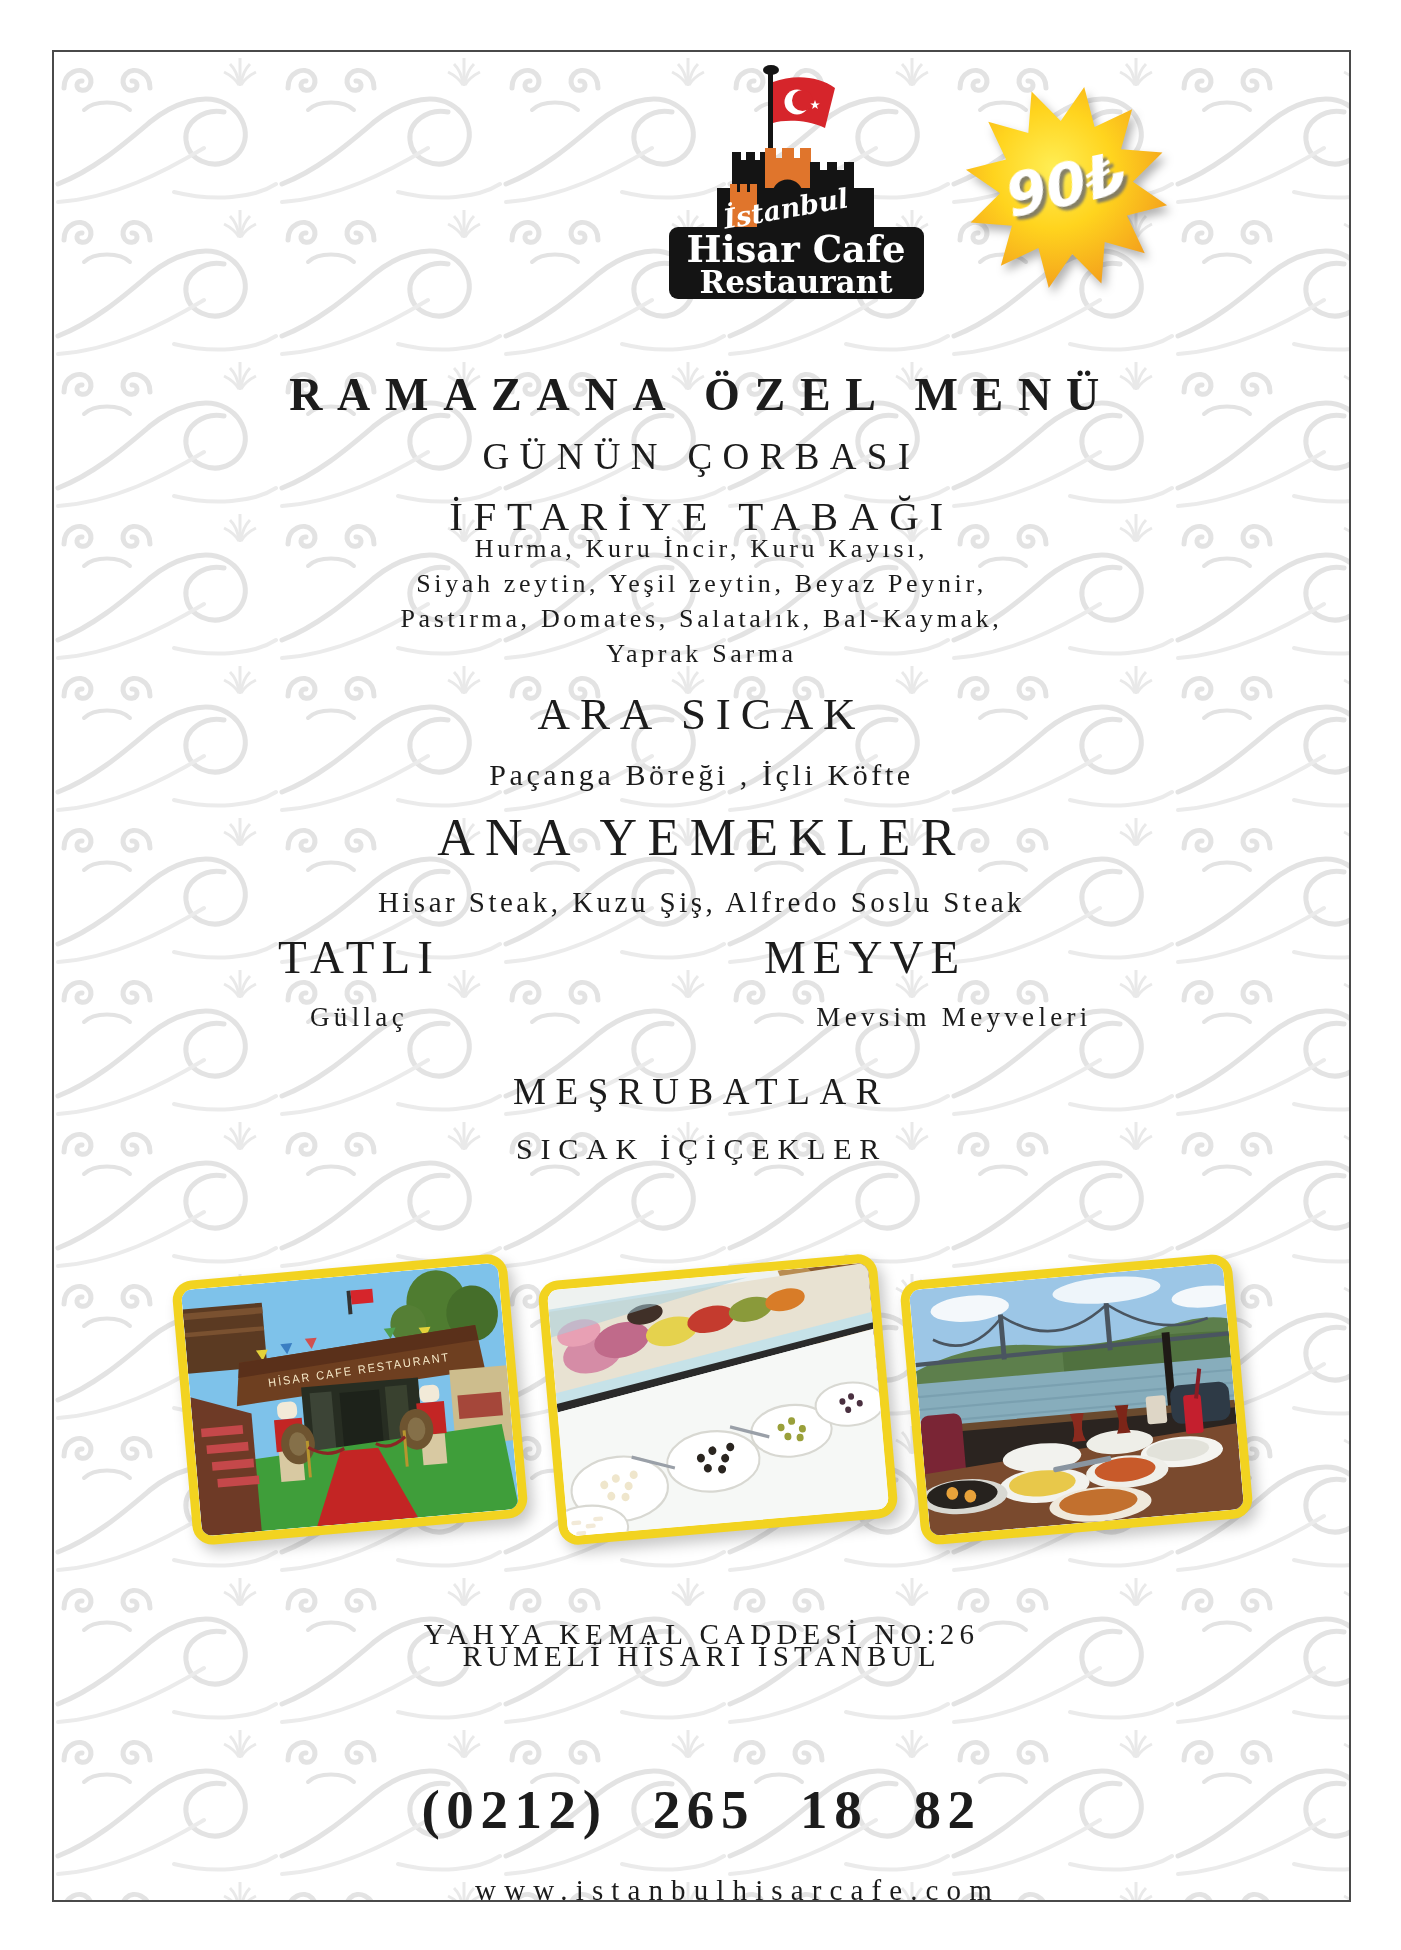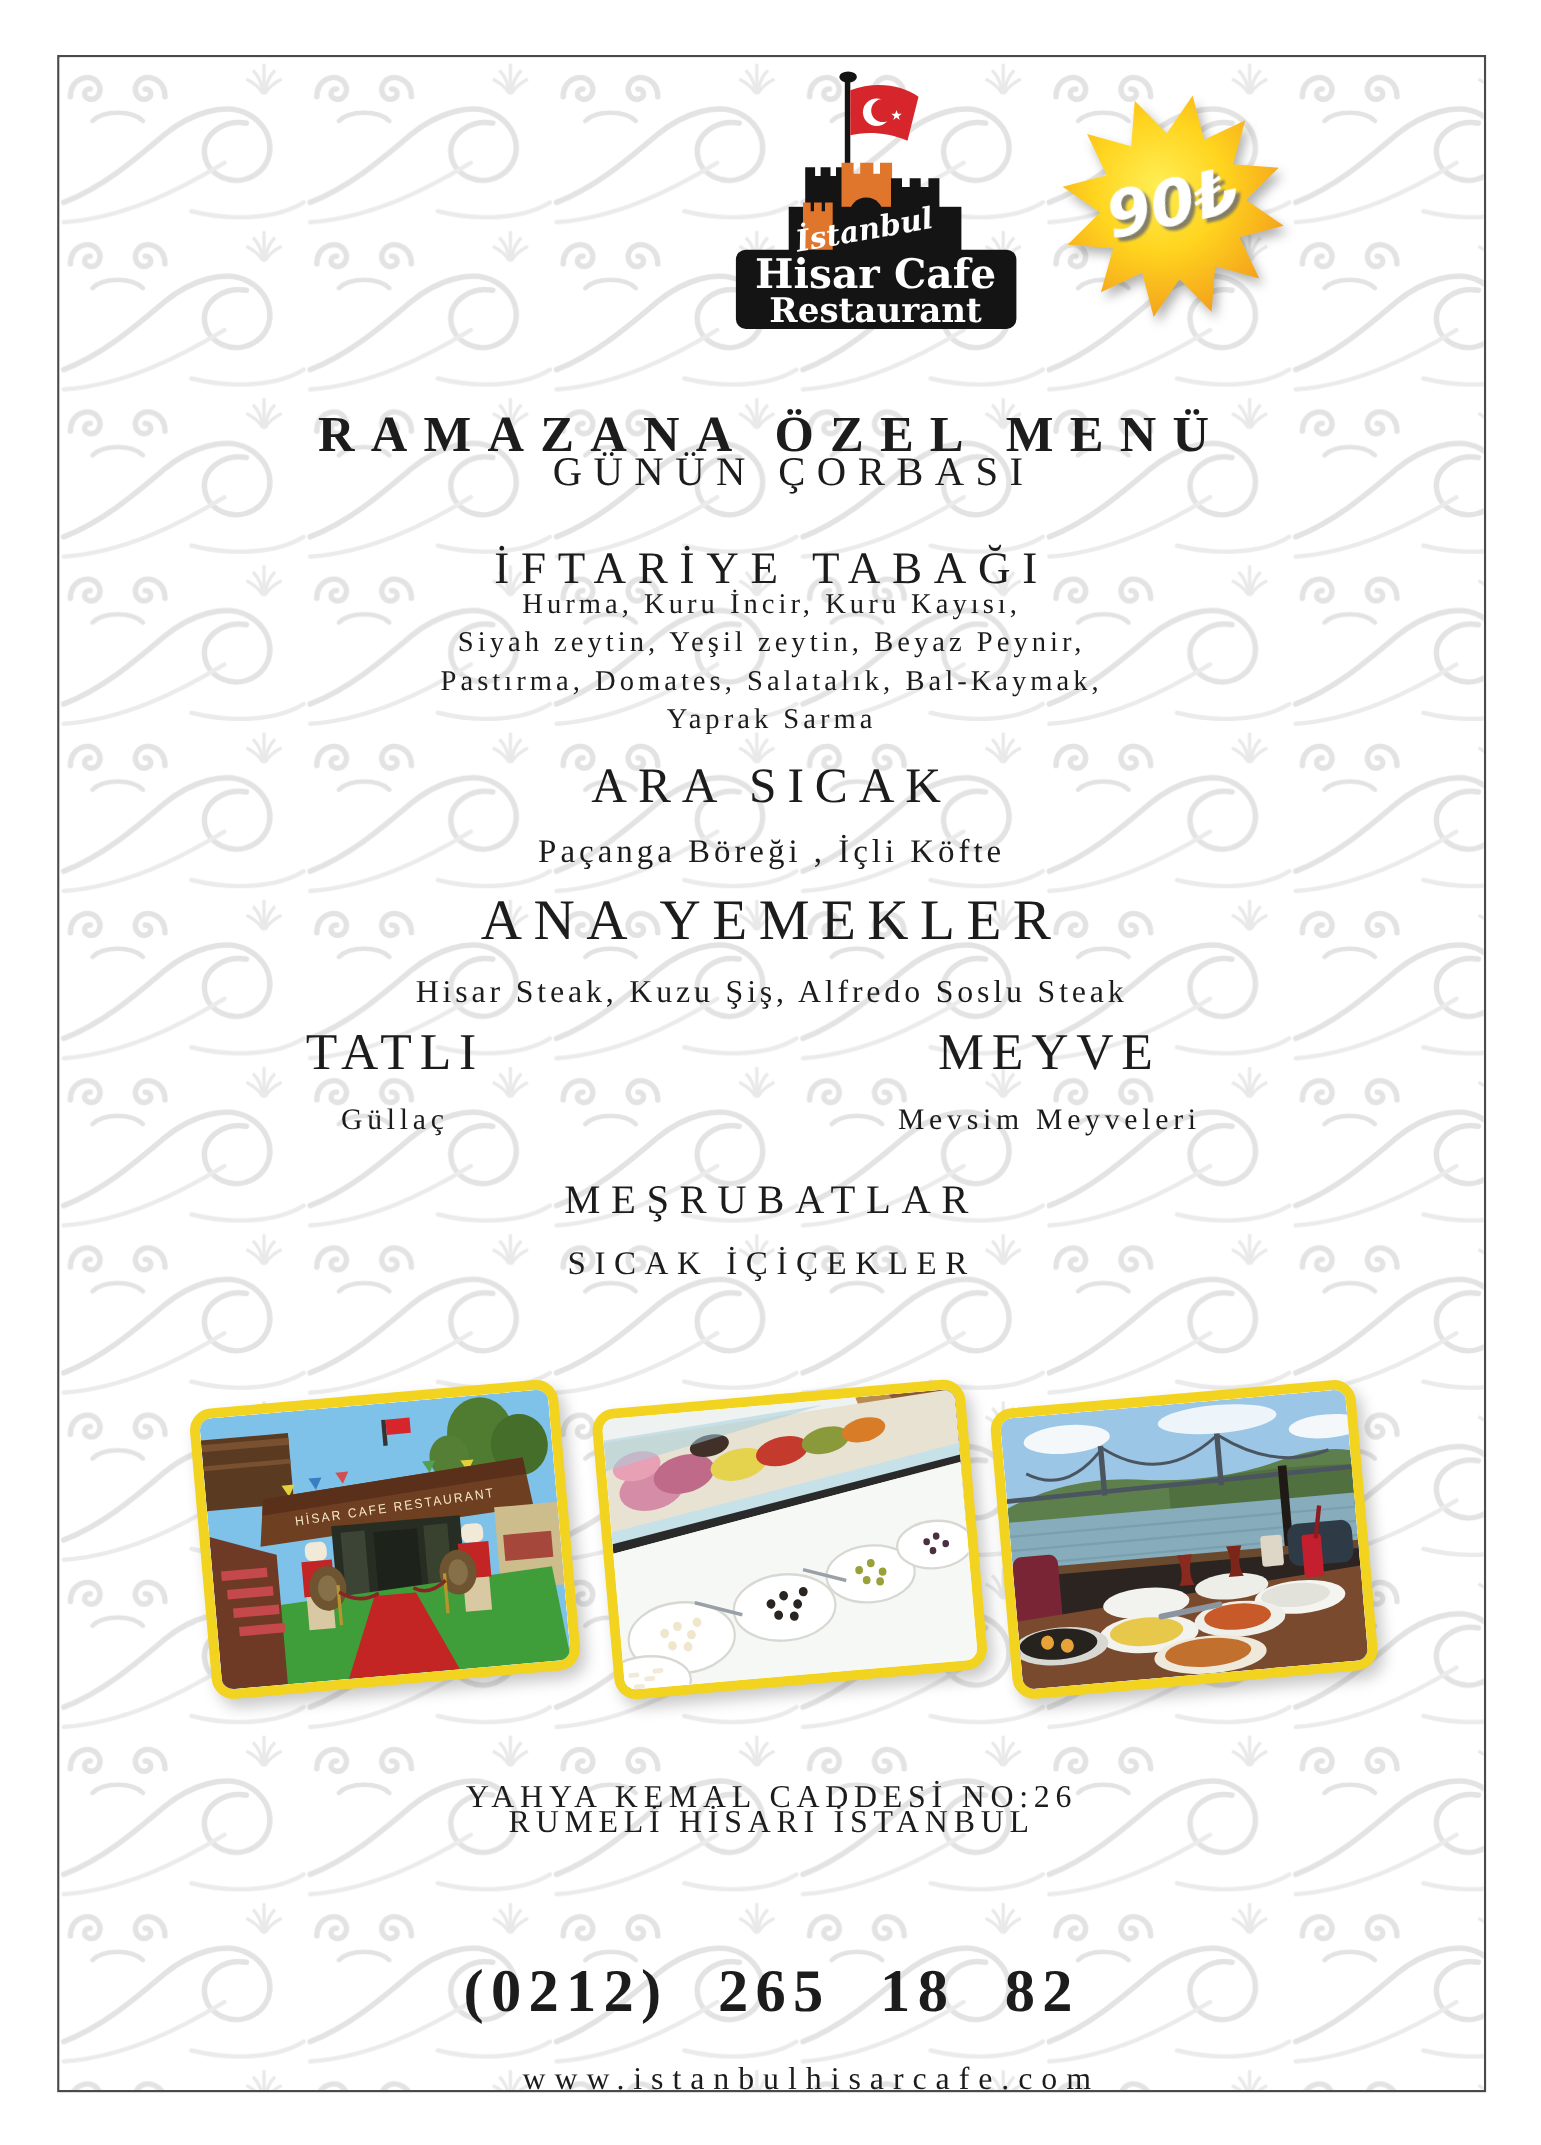--- a/index.html
+++ b/index.html
@@ -17,32 +17,32 @@
   .logo svg{width:100%;height:100%;}
 
   
   .badge{position:absolute;left:905px;top:28px;width:215px;height:215px;
          filter:drop-shadow(4px 6px 5px rgba(0,0,0,.30));}
   .badge svg{width:100%;height:100%;}
   .badge text{font-family:"DejaVu Sans",sans-serif;font-weight:bold;font-style:italic;}
 
   
   .t-title      {top:316px;font-size:46px;font-weight:bold;letter-spacing:.32em;}
-  .t-soup       {top:356px;font-size:37px;letter-spacing:.28em;padding-left:20px;}
+  .t-soup       {top:383px;font-size:37px;letter-spacing:.28em;}
   .t-iftar      {top:440px;font-size:41px;letter-spacing:.26em;}
   .t-line1      {top:482px;font-size:26px;letter-spacing:.14em;}
   .t-line2      {top:517px;font-size:26px;letter-spacing:.14em;}
   .t-line3      {top:552px;font-size:26px;letter-spacing:.14em;}
   .t-line4      {top:587px;font-size:26px;letter-spacing:.14em;}
   .t-ara        {top:636px;font-size:45px;letter-spacing:.22em;}
   .t-ara-items  {top:706px;font-size:30px;letter-spacing:.12em;}
   .t-ana        {top:756px;font-size:52px;letter-spacing:.20em;}
   .t-ana-items  {top:834px;font-size:29px;letter-spacing:.12em;}
   .col-tatli    {position:absolute;left:120px;top:878px;width:370px;text-align:center;font-size:47px;letter-spacing:.15em;white-space:nowrap;}
-  .col-meyve    {position:absolute;left:710px;top:878px;width:380px;text-align:center;font-size:47px;letter-spacing:.15em;white-space:nowrap;}
+  .col-meyve    {position:absolute;left:710px;top:878px;width:380px;font-size:47px;letter-spacing:.15em;white-space:nowrap;}
   .col-tatli-it {position:absolute;left:120px;top:950px;width:370px;text-align:center;font-size:27px;letter-spacing:.16em;white-space:nowrap;}
   .col-meyve-it {position:absolute;left:710px;top:950px;width:380px;text-align:center;font-size:27px;letter-spacing:.16em;white-space:nowrap;}
   .t-mesrubat   {top:1018px;font-size:37px;letter-spacing:.26em;}
   .t-sicak      {top:1080px;font-size:30px;letter-spacing:.26em;}
 
   
   .photo{position:absolute;top:1215px;height:247px;border:9px solid #f2d320;border-radius:20px;
          background:#fff;overflow:hidden;transform:rotate(-5deg);
          box-shadow:5px 8px 14px rgba(0,0,0,.22);}
   .photo svg{display:block;width:100%;height:100%;}

